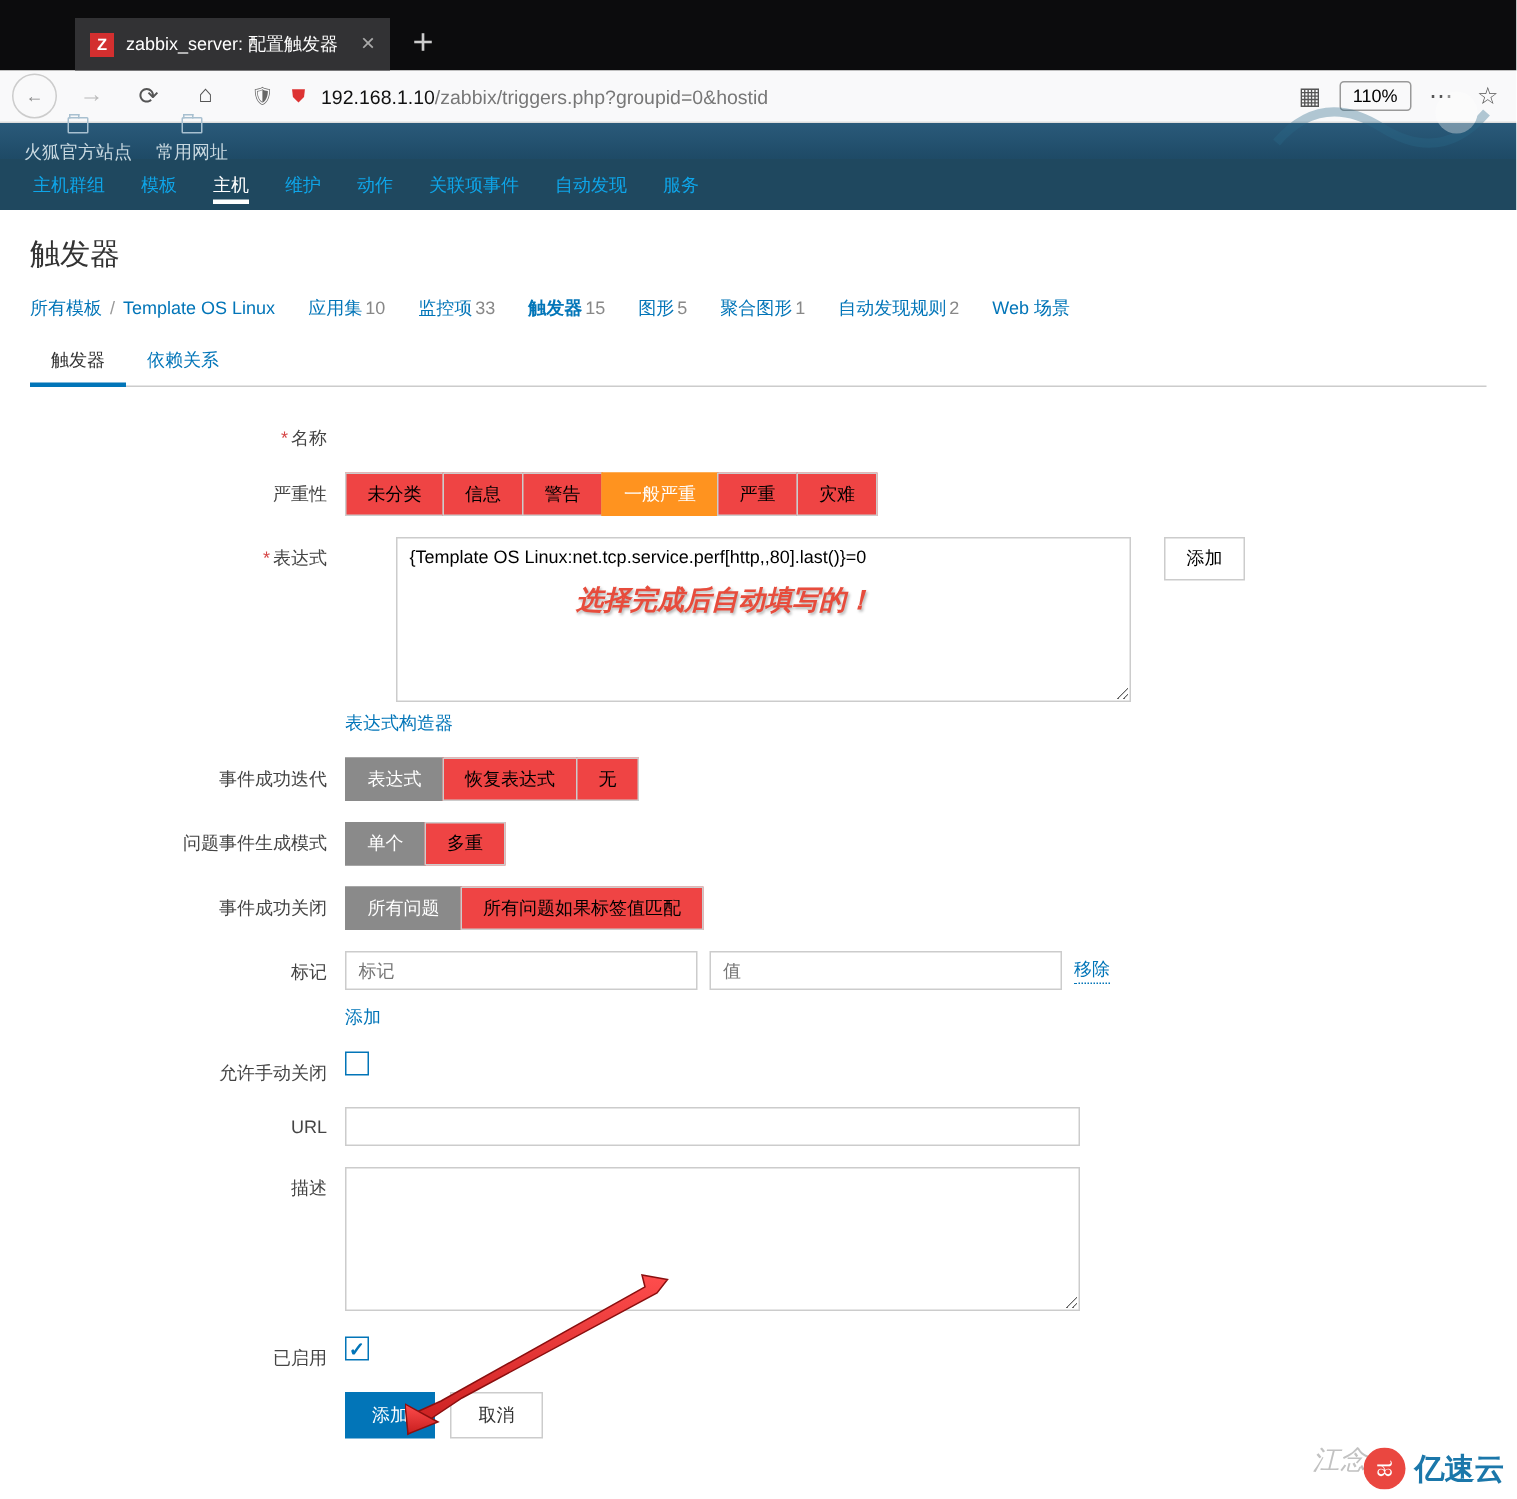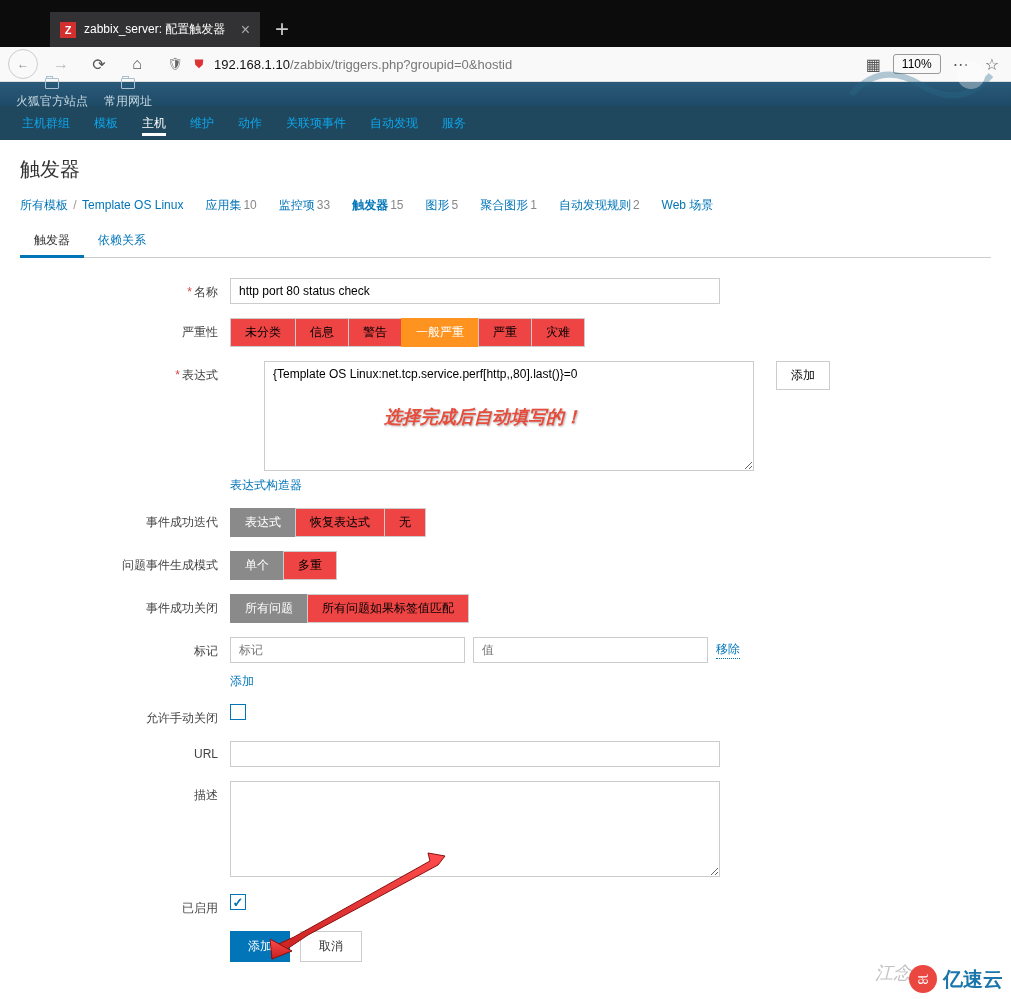--- a/index.html
+++ b/index.html
@@ -57,21 +57,21 @@
 textarea { resize: both; }
 
 .btn-group { display: flex; }
 .btn-group .seg { border: 1px solid #ccc; padding: 5px 14px; cursor: pointer; background: #ef4444; margin-left: -1px; font-size: 12px; }
 .btn-group .seg:first-child { margin-left: 0; }
 .btn-group .seg.sel-orange { background: #ff931f; border-color: #ff931f; color: #fff; }
 .btn-group .seg.sel-gray { background: #8a8a8a; border-color: #8a8a8a; color: #fff; }
 
 .expr-wrap { position: relative; display: flex; align-items: flex-start; gap: 22px; margin-left: 34px; }
 .side-btn { border: 1px solid #ccc; padding: 5px 14px; cursor: pointer; background: #fff; font-size: 12px; }
-.overlay-note { position: absolute; top: 44px; left: 120px; color: #e74c3c; font-style: italic; font-size: 18px; font-weight: bold; text-shadow: 1px 1px 2px rgba(0,0,0,0.3); pointer-events: none; }
+.overlay-note { position: absolute; top: 30px; left: 120px; color: #e74c3c; font-style: italic; font-size: 18px; font-weight: bold; text-shadow: 1px 1px 2px rgba(0,0,0,0.3); pointer-events: none; }
 
 .link-underline { color: #0275b8; cursor: pointer; text-decoration: none; border-bottom: 1px dotted #0275b8; font-size: 12px; }
 .link-plain { color: #0275b8; cursor: pointer; font-size: 12px; }
 
 .tag-row { display: flex; gap: 8px; align-items: center; }
 .tag-row input { width: 235px; }
 
 .checkbox { width: 16px; height: 16px; border: 1px solid #0275b8; display: inline-flex; align-items: center; justify-content: center; cursor: pointer; }
 .checkbox.checked::after { content: '✓'; color: #0275b8; font-size: 13px; font-weight: bold; }
 
@@ -165,21 +165,20 @@
 
   <div class="subtabs">
     <div class="subtab active">触发器</div>
     <div class="subtab">依赖关系</div>
   </div>
 
   <div class="form-area">
 
     <div class="form-row">
       <div class="form-label"><span class="req">*</span><span>名称</span></div>
-      <div class="form-ctrl"><input type="text" value="http port 80 status check" style=""></div>
     </div>
 
     <div class="form-row">
       <div class="form-label">严重性</div>
       <div class="form-ctrl">
         <div class="btn-group">
           <div class="seg">未分类</div>
           <div class="seg">信息</div>
           <div class="seg">警告</div>
           <div class="seg sel-orange">一般严重</div>

